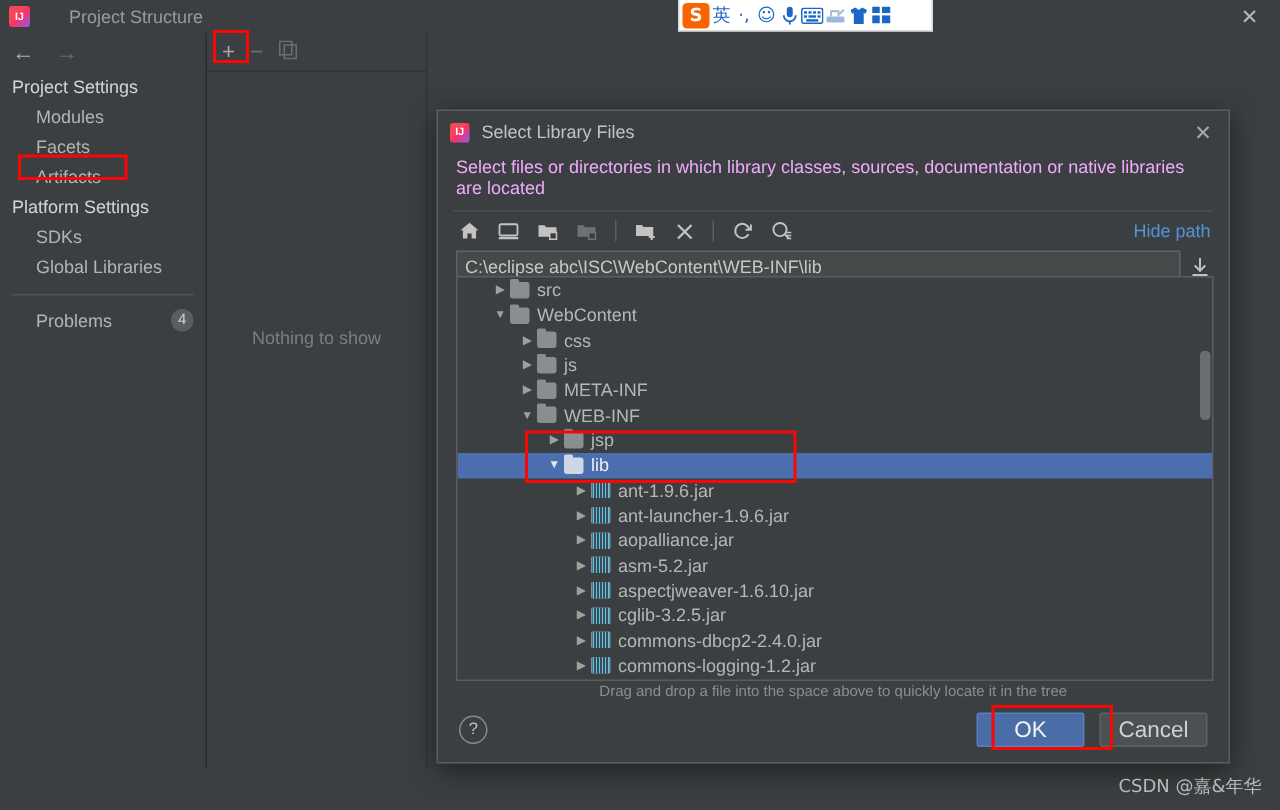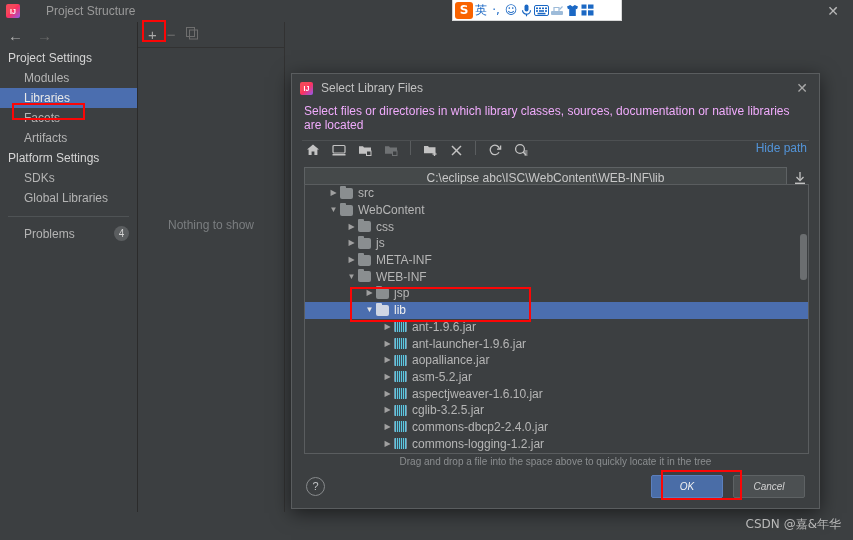--- a/index.html
+++ b/index.html
@@ -272,20 +272,21 @@
     font-size: 12px;
   }
   #dlg-sep {
     margin: 0 10px;
     height: 1px;
     background: #4d5052;
   }
   #dlg-toolbar {
     height: 26px;
     display: flex;
+    align-items: center;
     padding: 0 12px;
     gap: 8px;
   }
   #dlg-toolbar .dtb {
     width: 18px; height: 18px;
     display: flex;
     align-items: center;
     justify-content: center;
     color: #c3c3c3;
     cursor: default;
@@ -313,21 +314,20 @@
     flex: 1;
     height: 21px;
     background: #45494a;
     border: 1px solid #5e6264;
     color: #c8c8c8;
     font-size: 12px;
     padding: 0 5px;
     box-sizing: border-box;
     font-family: "Liberation Sans", sans-serif;
     outline: none;
-    text-align: center;
   }
   #path-download {
     width: 14px; height: 16px;
     color: #c3c3c3;
     display: flex;
     align-items: center;
     justify-content: center;
     cursor: default;
   }
   #tree-wrap {
@@ -437,28 +437,27 @@
     font-size: 11px;
     display: flex;
     align-items: center;
     justify-content: center;
     cursor: default;
   }
   .dlg-btn {
     height: 23px;
     min-width: 72px;
     border-radius: 2px;
-    font-size: 10px;
+    font-size: 15px;
     font-family: "Liberation Sans", sans-serif;
     display: flex;
     align-items: center;
     justify-content: center;
     cursor: default;
     box-sizing: border-box;
-    font-style: italic;
   }
   #ok-btn {
     margin-left: auto;
     background: #4a6da7;
     border: 1px solid #5b7fbd;
     color: #f2f2f2;
   }
   #cancel-btn {
     margin-left: 10px;
     background: #4c5052;
@@ -542,21 +541,20 @@
   </div>
 
   <div id="nav-pane">
     <div id="nav-arrows">
       <span class="nav-arrow">←</span>
       <span class="nav-arrow disabled">→</span>
     </div>
 
     <div class="nav-group-header">Project Settings</div>
     <div class="nav-item">Modules</div>
-    <div class="nav-item selected">Libraries</div>
     <div class="nav-item">Facets</div>
     <div class="nav-item">Artifacts</div>
 
     <div class="nav-group-header">Platform Settings</div>
     <div class="nav-item">SDKs</div>
     <div class="nav-item">Global Libraries</div>
 
     <div class="nav-sep"></div>
 
     <div class="nav-problems">

